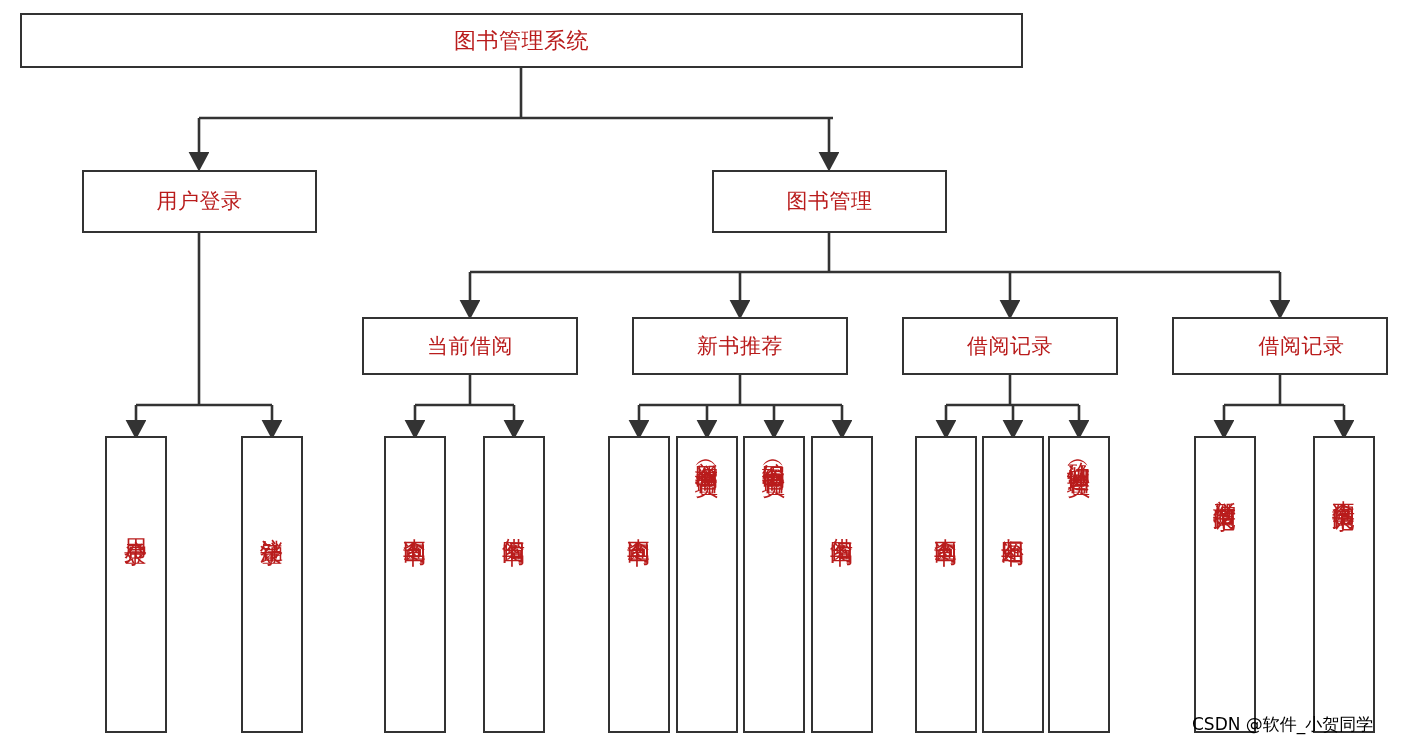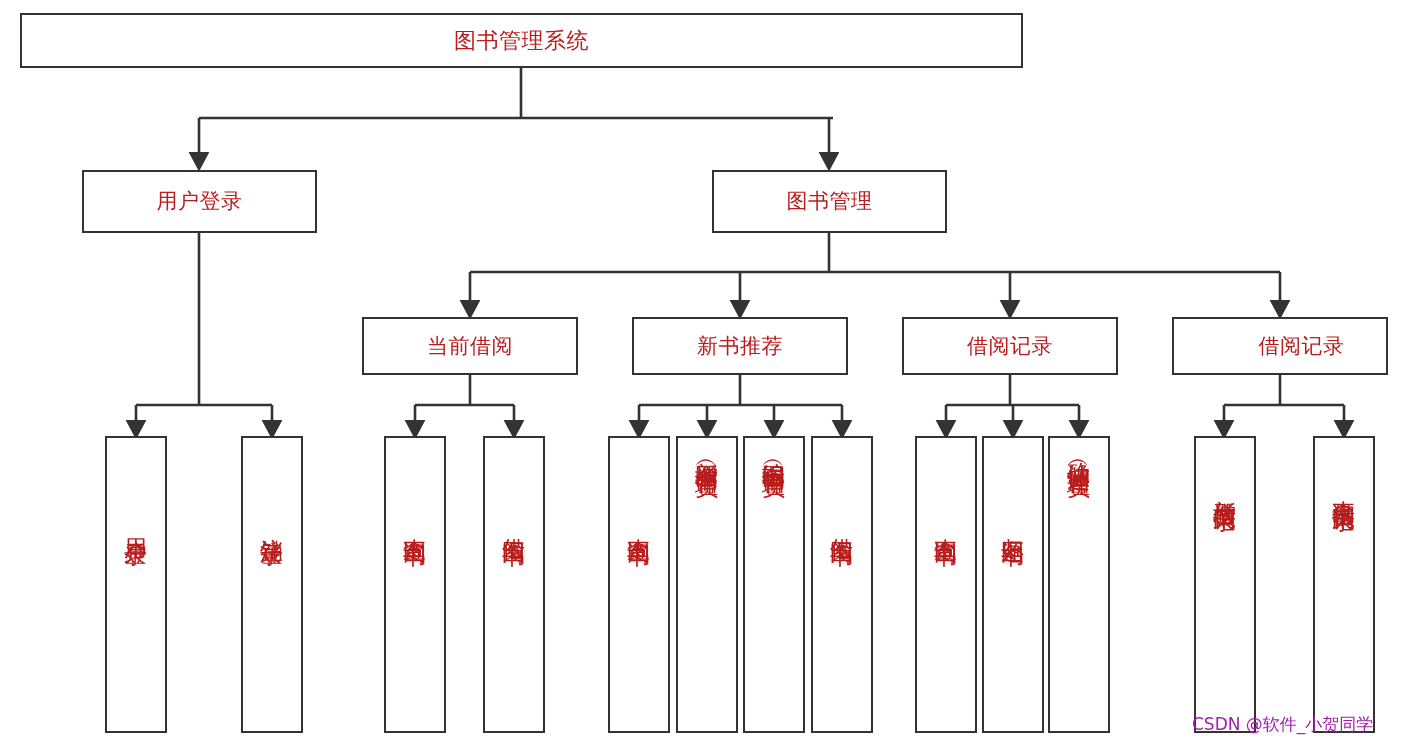--- a/index.html
+++ b/index.html
@@ -53,21 +53,21 @@
     text-orientation: upright;
     font-size: 23px;
     line-height: 1.05;
     letter-spacing: 2px;
   }
   .node.vert.toppad {
     padding-top: 6px;
   }
   .watermark {
     position: absolute;
-    color: #a21caf;
+    color: #000000;
     font-size: 17px;
     white-space: nowrap;
     font-family: "DejaVu Sans", "Liberation Sans", sans-serif;
   }
 </style>
 </head>
 <body>
 
 <div id="canvas">
 

